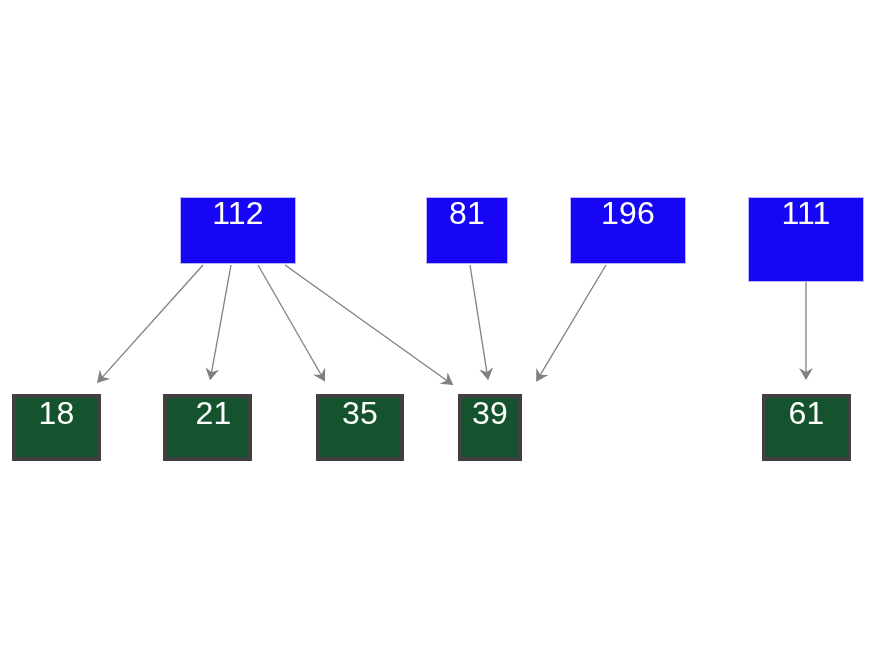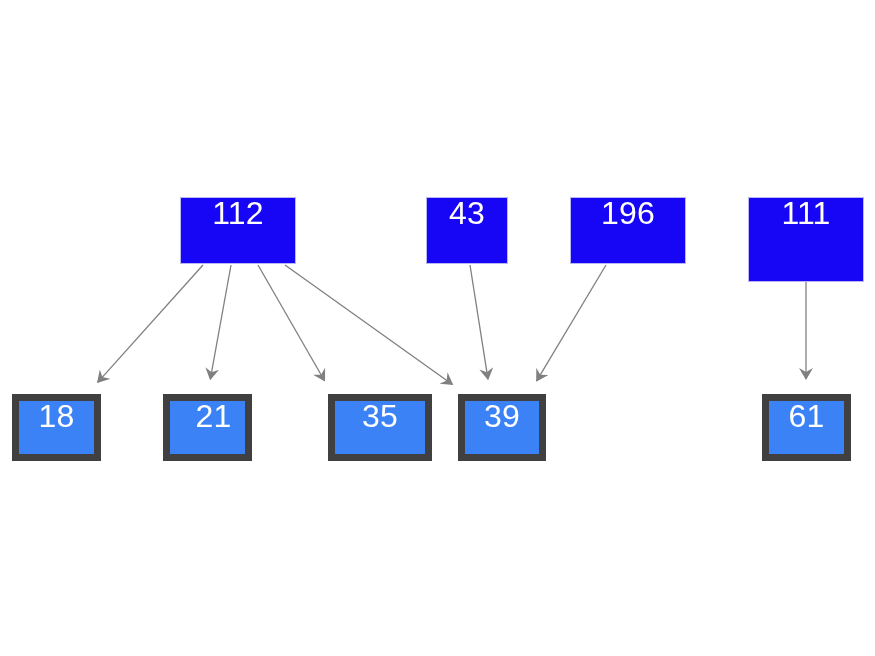--- a/index.html
+++ b/index.html
@@ -34,22 +34,22 @@
     font-size: 32px;
     line-height: 1;
     letter-spacing: 0.2px;
     user-select: none;
   }
   .node-blue {
     background: #1606f5;
     border: 1px solid #b9b6f2;
   }
   .node-red {
-    background: #3b82f6;
-    border: 7px solid #404040;
+    background: #14532d;
+    border: 4px solid #404040;
   }
   .node-label {
     display: block;
     transform: translateY(-1px);
   }
 </style>
 </head>
 <body>
 
 <div id="canvas">
@@ -69,38 +69,38 @@
         <line x1="606" y1="265" x2="536.6755232960394" y2="380.84484922898685" stroke="#808080" stroke-width="1.3" fill="none" marker-end="url(#dart-arrow)"></line>
         <line x1="806" y1="265" x2="806" y2="379" stroke="#808080" stroke-width="1.3" fill="none" marker-end="url(#dart-arrow)"></line>
       </g>
   </svg>
 
   <div id="nodes-layer">
       <div class="node-box node-blue" style="left: 180px; top: 197px; width: 116px; height: 67px;">
         <span class="node-label">112</span>
       </div>
       <div class="node-box node-blue" style="left: 426px; top: 197px; width: 82px; height: 67px;">
-        <span class="node-label">43</span>
+        <span class="node-label">81</span>
       </div>
       <div class="node-box node-blue" style="left: 570px; top: 197px; width: 116px; height: 67px;">
         <span class="node-label">196</span>
       </div>
       <div class="node-box node-blue" style="left: 748px; top: 197px; width: 116px; height: 85px;">
         <span class="node-label">111</span>
       </div>
       <div class="node-box node-red" style="left: 12px; top: 394px; width: 89px; height: 67px;">
         <span class="node-label">18</span>
       </div>
       <div class="node-box node-red" style="left: 163px; top: 394px; width: 89px; height: 67px; padding-left: 12px;">
         <span class="node-label">21</span>
       </div>
-      <div class="node-box node-red" style="left: 328px; top: 394px; width: 104px; height: 67px;">
+      <div class="node-box node-red" style="left: 316px; top: 394px; width: 88px; height: 67px;">
         <span class="node-label">35</span>
       </div>
-      <div class="node-box node-red" style="left: 458px; top: 394px; width: 88px; height: 67px;">
+      <div class="node-box node-red" style="left: 458px; top: 394px; width: 64px; height: 67px;">
         <span class="node-label">39</span>
       </div>
       <div class="node-box node-red" style="left: 762px; top: 394px; width: 89px; height: 67px;">
         <span class="node-label">61</span>
       </div>
     </div>
 
 </div>
 
 </body></html>

